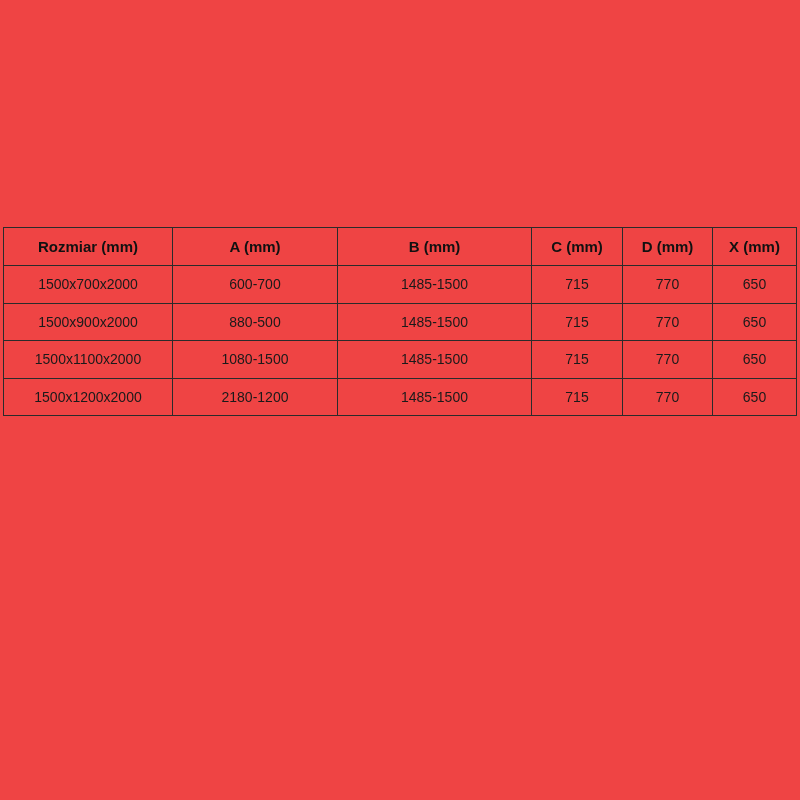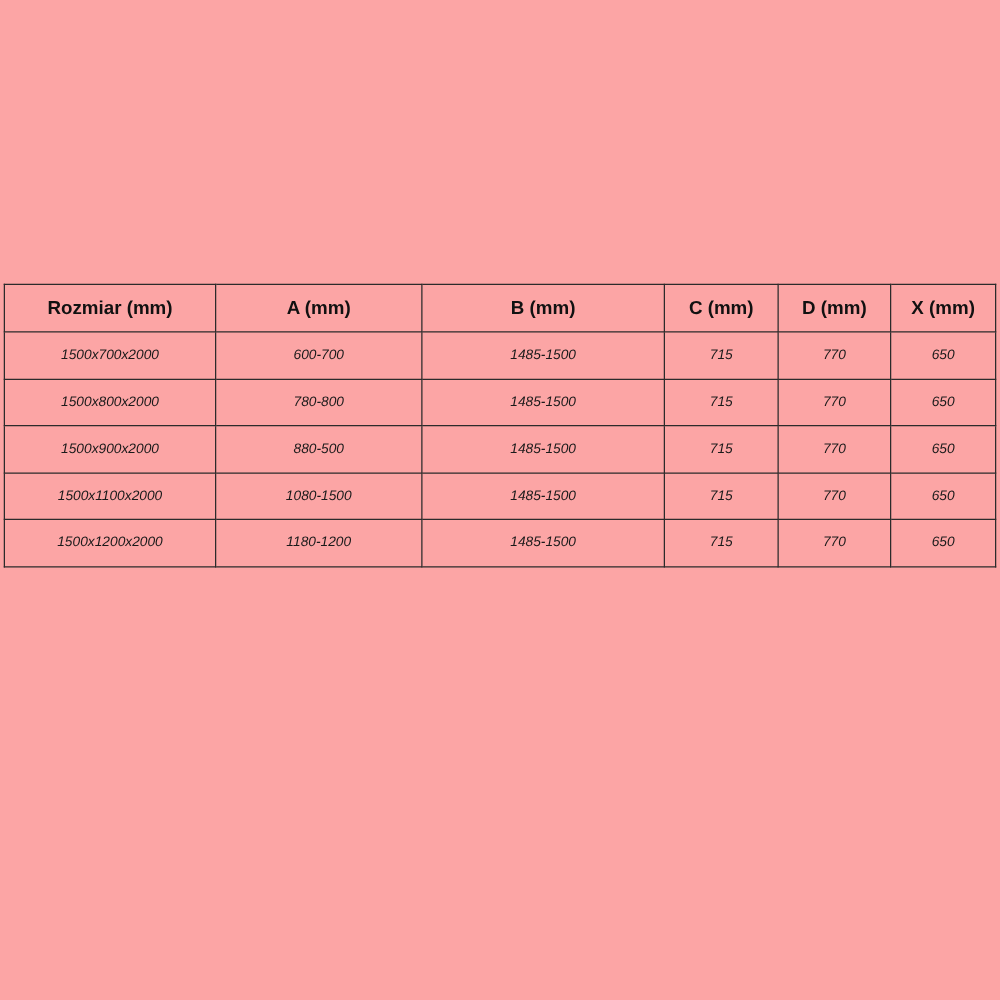--- a/index.html
+++ b/index.html
@@ -7,21 +7,21 @@
     padding: 0;
     width: 800px;
     height: 800px;
     background: #ffffff;
     font-family: "Liberation Sans", sans-serif;
   }
   .page {
     position: relative;
     width: 800px;
     height: 800px;
-    background: #fca5a5;
+    background: #ef4444;
     overflow: hidden;
   }
   .table-wrap {
     position: absolute;
     left: 3px;
     top: 227px;
     width: 793px;
   }
   table.spec-table {
     border-collapse: collapse;
@@ -39,23 +39,22 @@
     white-space: nowrap;
   }
   table.spec-table th {
     height: 37px;
     font-size: 15px;
     font-weight: bold;
     color: #111111;
   }
   table.spec-table td {
     height: 36.5px;
-    font-size: 11px;
+    font-size: 14px;
     font-weight: normal;
-    font-style: italic;
   }
   
   col.c0 { width: 169px; }
   col.c1 { width: 165px; }
   col.c2 { width: 194px; }
   col.c3 { width: 91px;  }
   col.c4 { width: 90px;  }
   col.c5 { width: 84px;  }
 </style>
 </head>
@@ -85,46 +84,38 @@
       <tbody id="table-body">
           <tr>
             <td>1500x700x2000</td>
             <td>600-700</td>
             <td>1485-1500</td>
             <td>715</td>
             <td>770</td>
             <td>650</td>
           </tr>
           <tr>
-            <td>1500x800x2000</td>
-            <td>780-800</td>
-            <td>1485-1500</td>
-            <td>715</td>
-            <td>770</td>
-            <td>650</td>
-          </tr>
-          <tr>
             <td>1500x900x2000</td>
             <td>880-500</td>
             <td>1485-1500</td>
             <td>715</td>
             <td>770</td>
             <td>650</td>
           </tr>
           <tr>
             <td>1500x1100x2000</td>
             <td>1080-1500</td>
             <td>1485-1500</td>
             <td>715</td>
             <td>770</td>
             <td>650</td>
           </tr>
           <tr>
             <td>1500x1200x2000</td>
-            <td>1180-1200</td>
+            <td>2180-1200</td>
             <td>1485-1500</td>
             <td>715</td>
             <td>770</td>
             <td>650</td>
           </tr>
         </tbody>
     </table>
   </div>
 </div>
 

